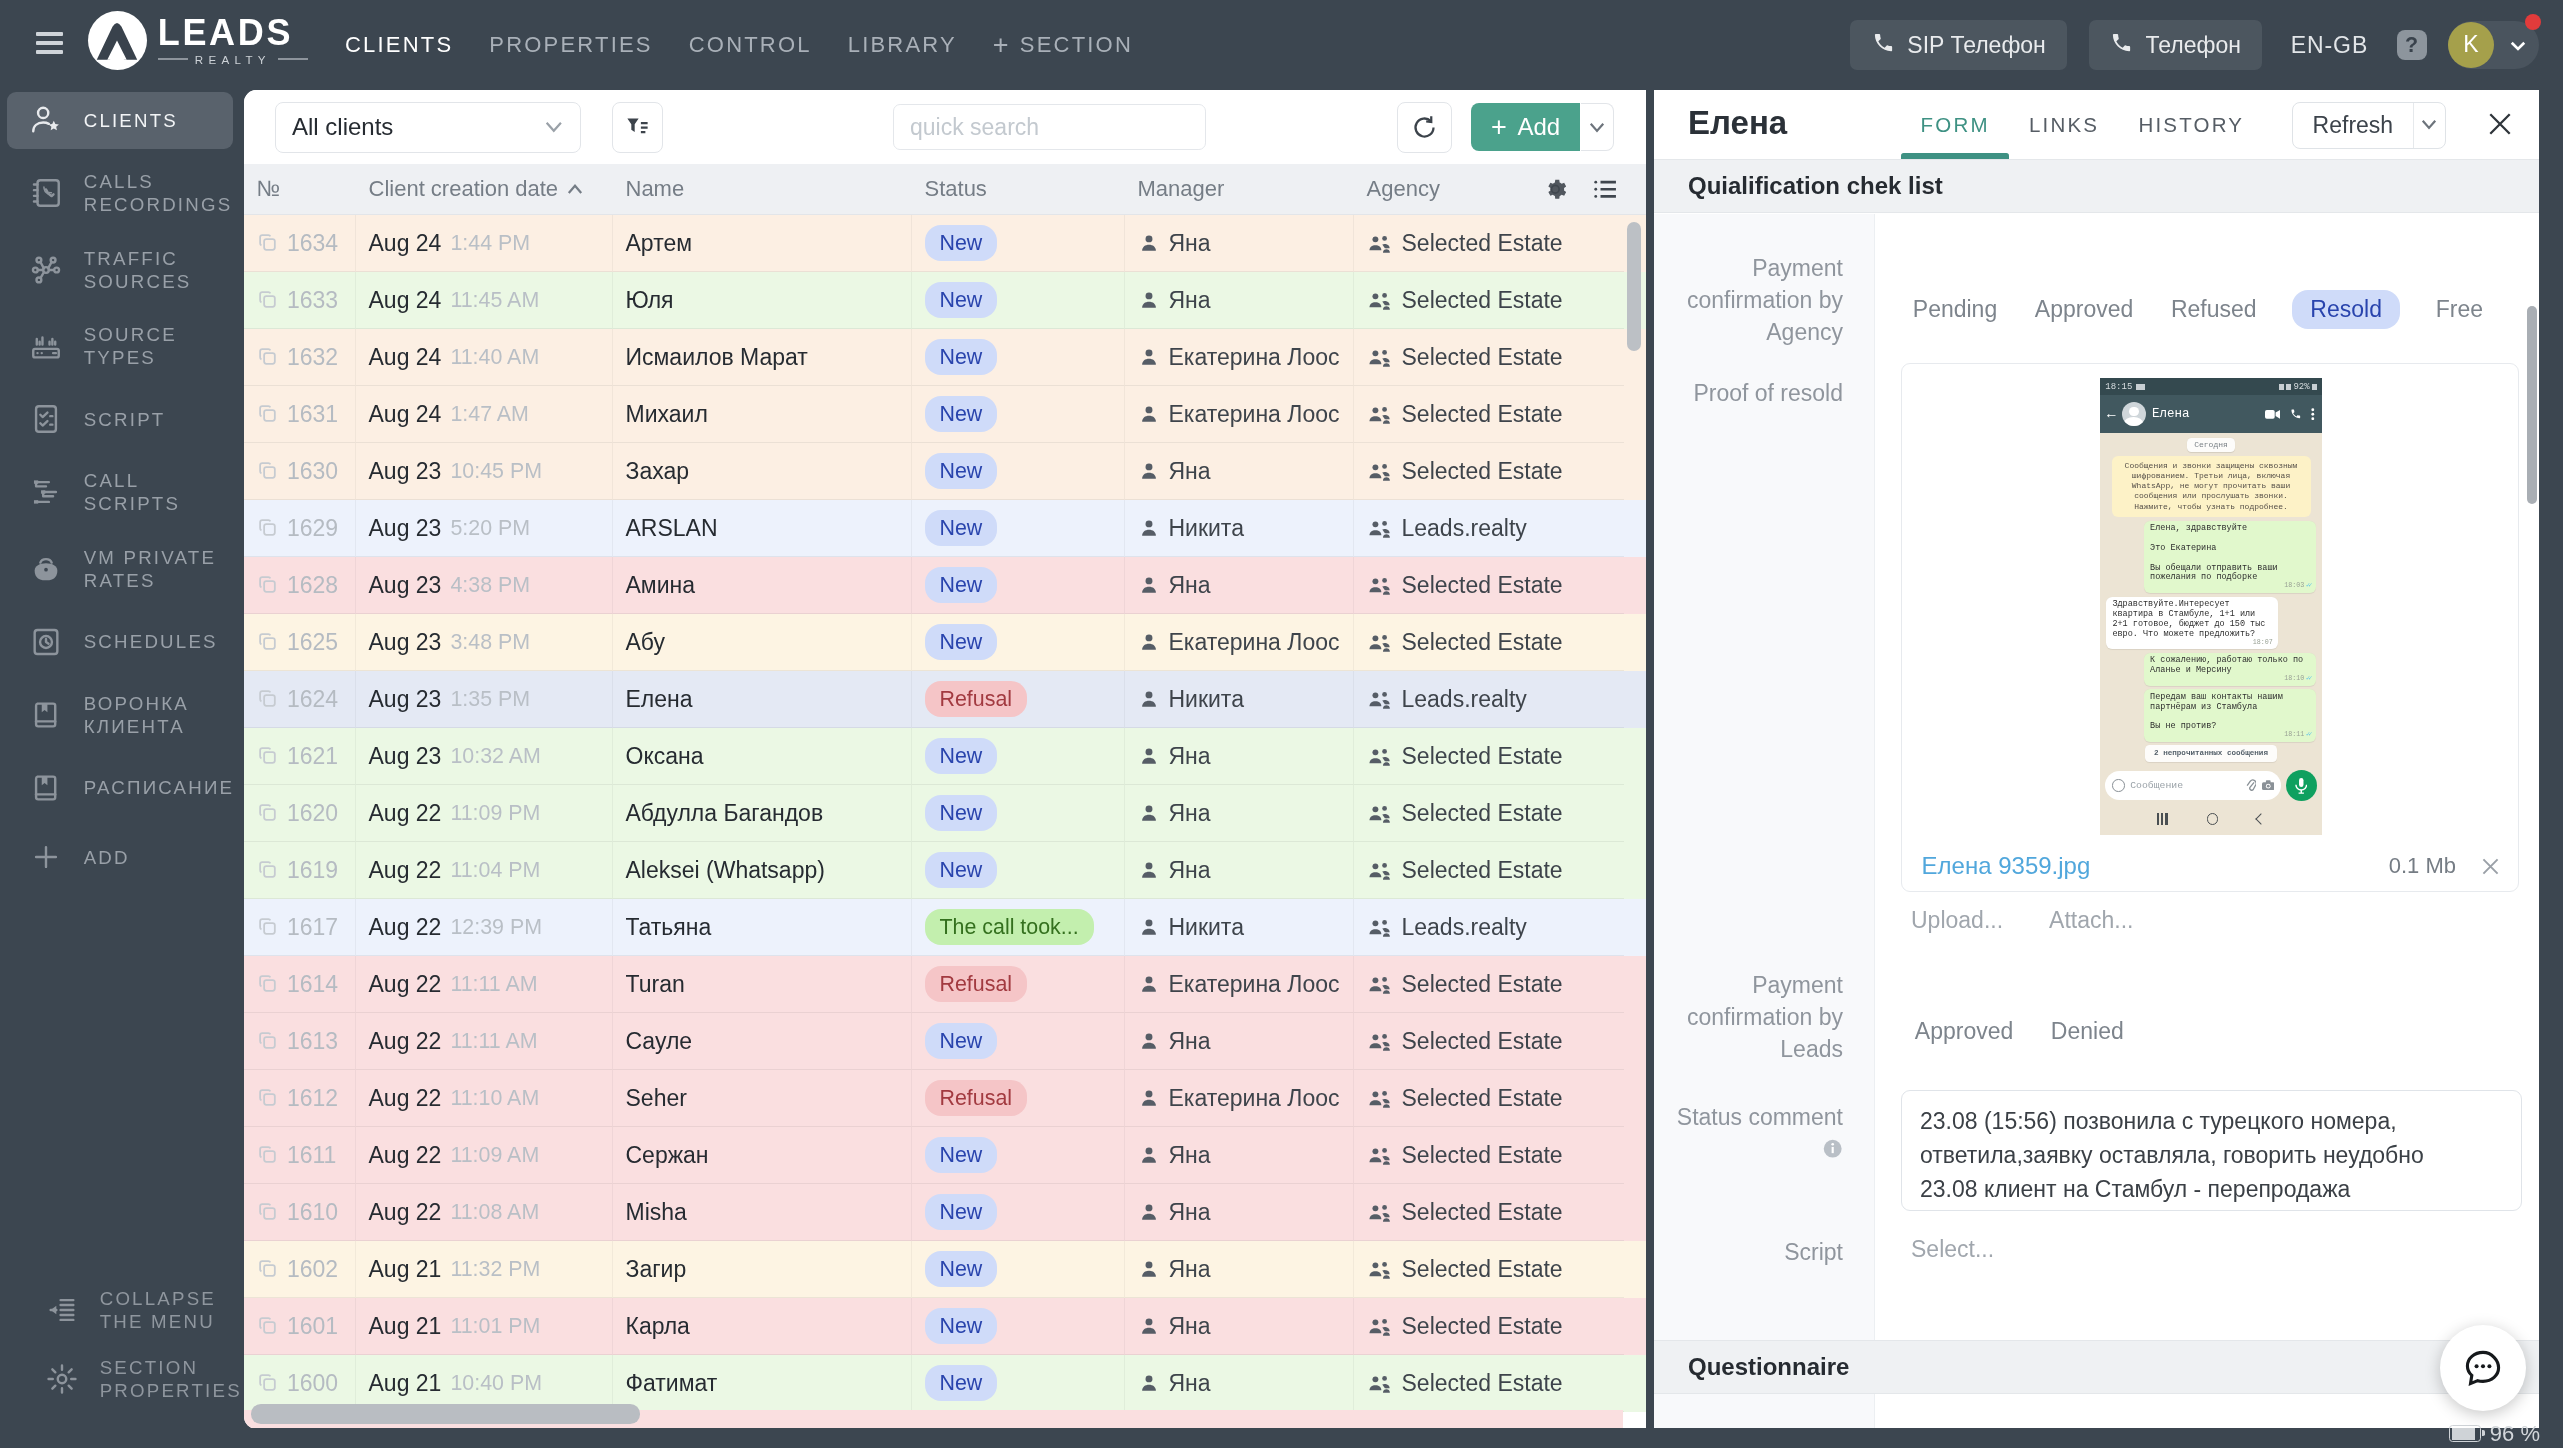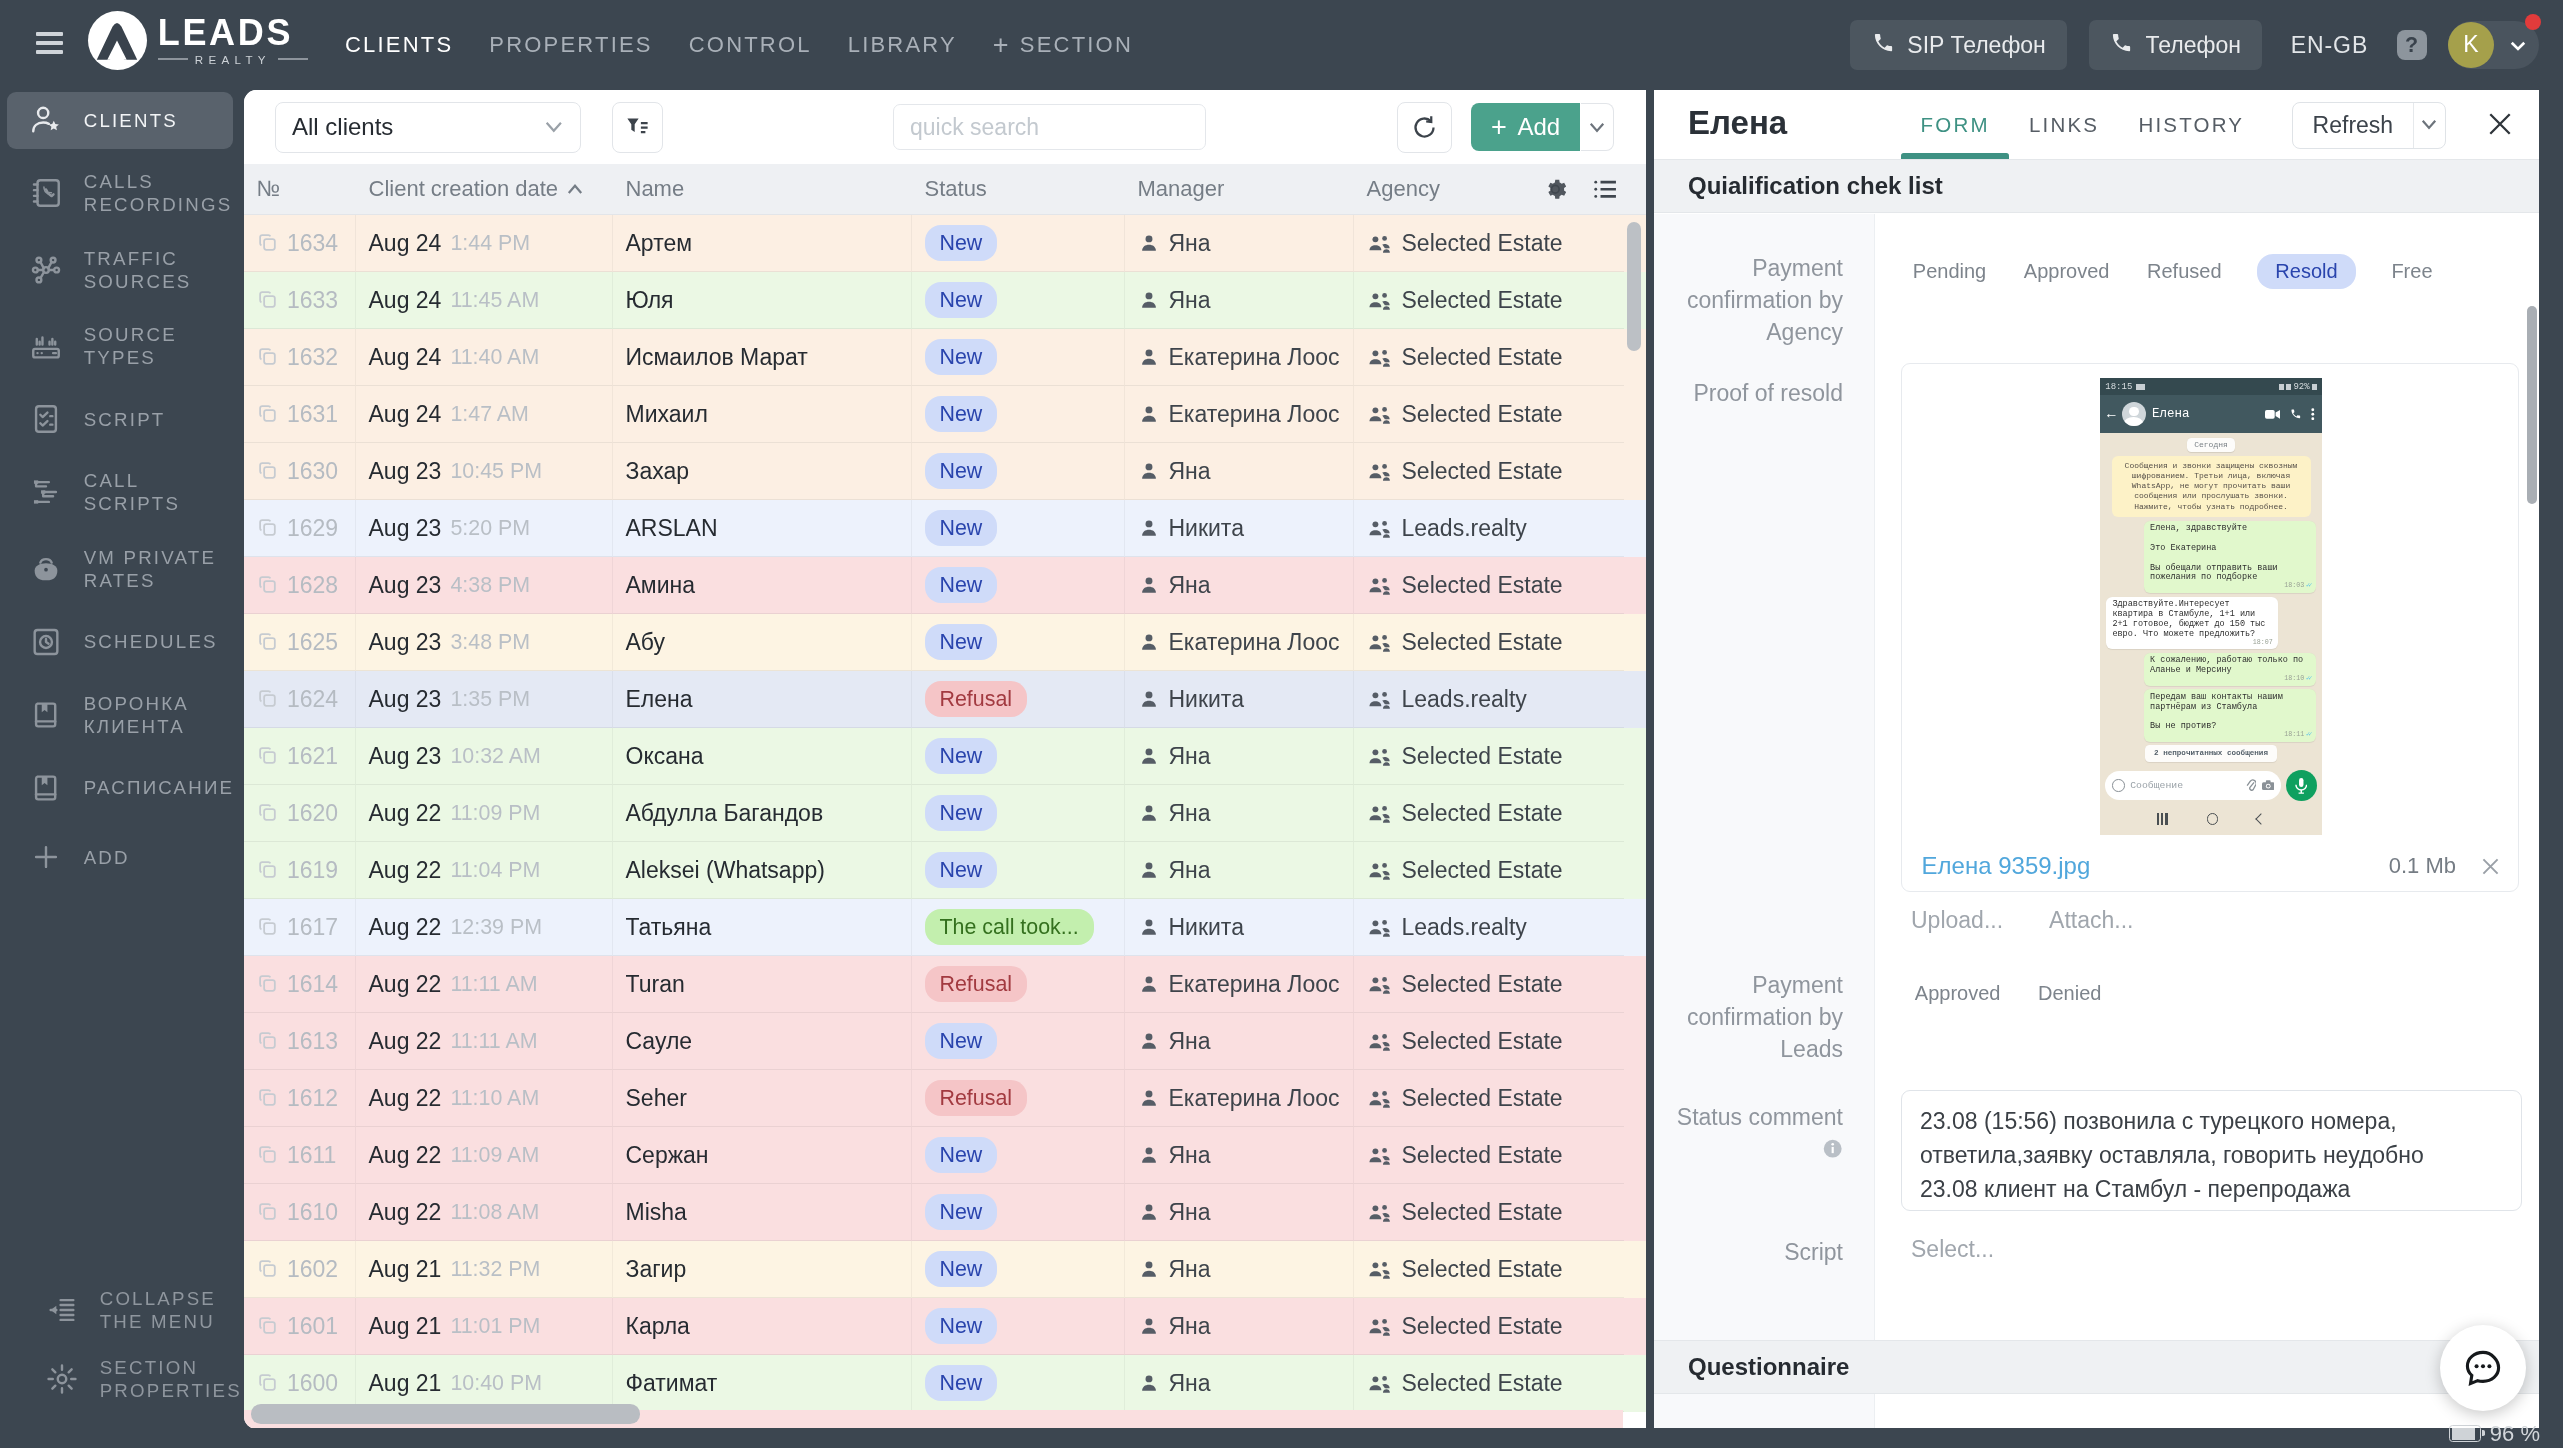--- a/index.html
+++ b/index.html
@@ -118,21 +118,21 @@
   .lab-agency { top:162px; }
   .lab-proof { top:287px; }
   .lab-leads { top:879px; }
   .lab-comment { top:1011px; }
   .lab-script { top:1146px; }
   .info-ic { display:inline-flex; vertical-align:-2.7px; margin-left:7.1px; }
 
   .opt-row { position:absolute; display:flex; align-items:center; gap:34px; z-index:2; }
   .opts-agency { left:257px; top:164px; }
   .opts-leads { left:259px; top:886px; }
-  .opt { font-size:20px; color:#7d848c; cursor:pointer; padding:6.2px 1.8px; }
+  .opt { font-size:23px; color:#7d848c; cursor:pointer; padding:6.2px 1.8px;margin-top:36px; }
   .opt[data-selected="true"] { background:#cfdbf9; color:#2944ad; border-radius:16px; padding:6.2px 18px; }
 
   .proof-card { position:absolute; left:247px; top:273px; width:618px; height:529px; border:1.8px solid #e7eaee; border-radius:9px; z-index:2; background:#fff; }
   .file-row { position:absolute; left:19.6px; right:16px; bottom:10.7px; display:flex; align-items:center; }
   .file-link { font-size:24px; color:#51a7dc; cursor:pointer; }
   .file-size { margin-left:auto; font-size:22px; color:#757c84; }
   .file-x { margin-left:23px; color:#9aa0a7; cursor:pointer; display:flex; }
   .upload-row { position:absolute; left:257px; top:817px; display:flex; gap:46px; font-size:23px; color:#a0a6ad; z-index:2; }
   .upload-row span { cursor:pointer; }
 

